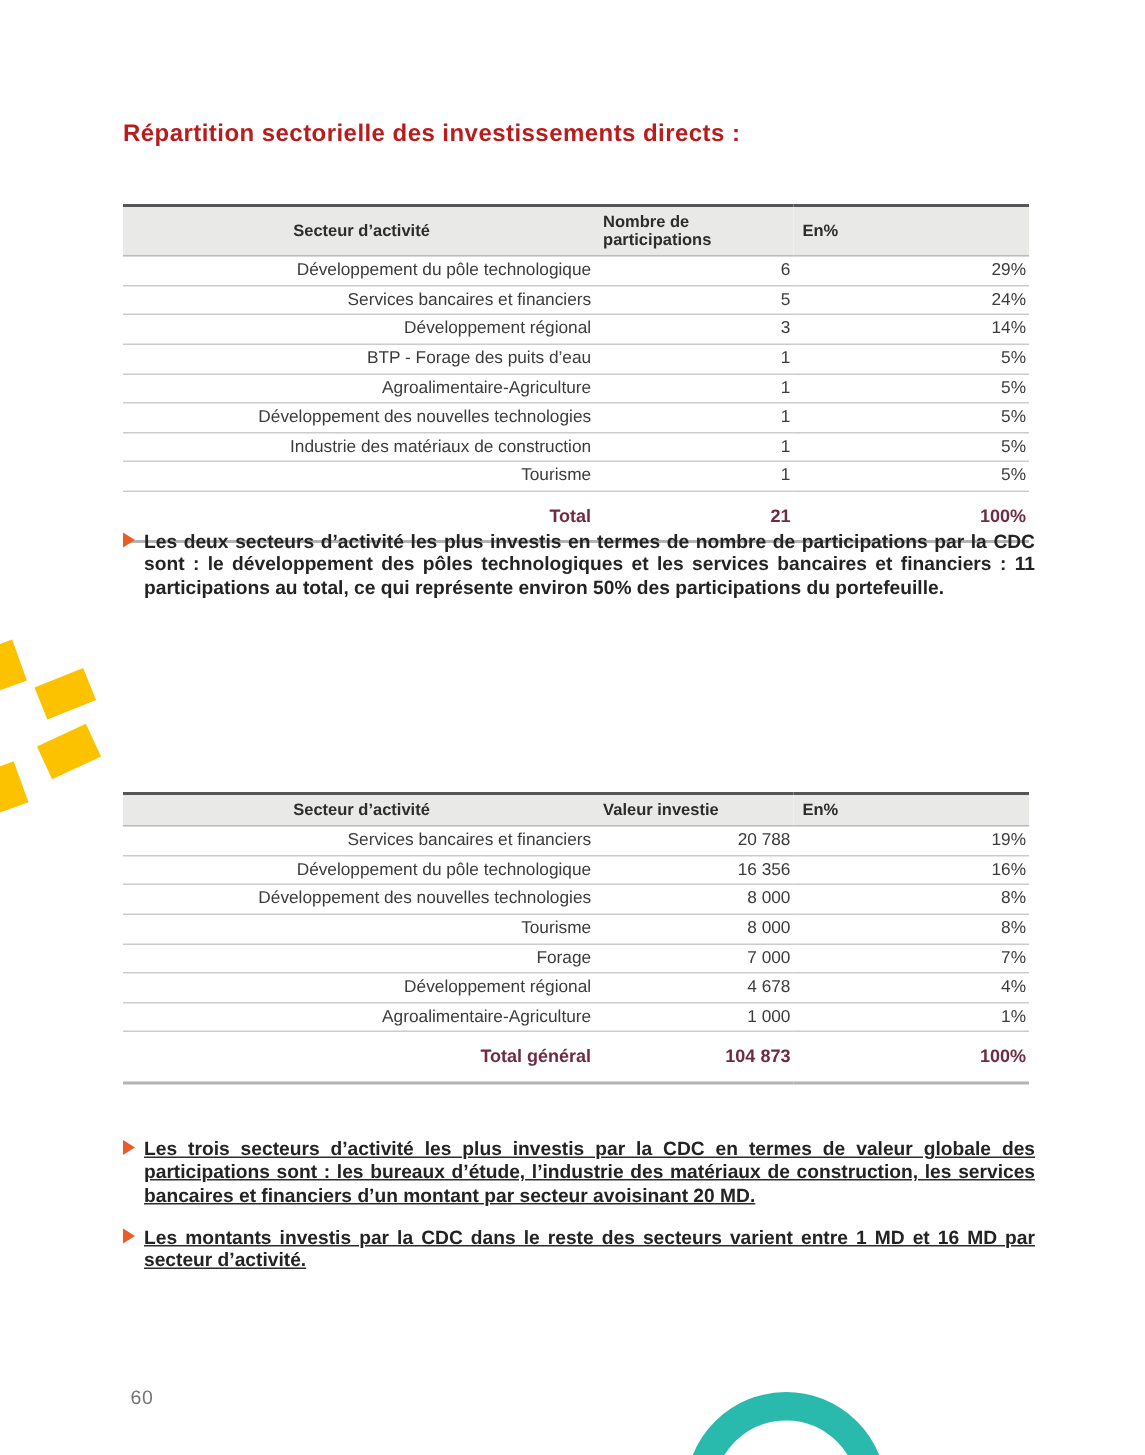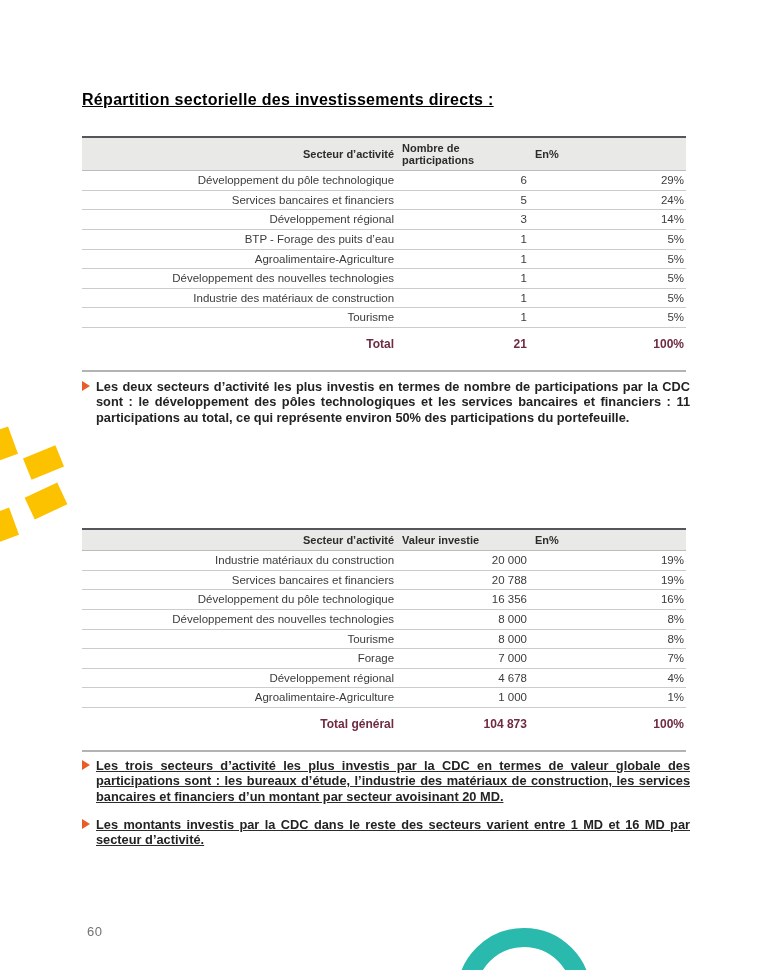--- a/index.html
+++ b/index.html
@@ -2,47 +2,47 @@
 <html><head>
 <meta charset="utf-8">
 <style>
   html,body{margin:0;padding:0;background:#ffffff;}
   .page{
     position:relative;width:763px;height:970px;overflow:hidden;background:#ffffff;
     font-family:"Liberation Sans",sans-serif;color:#2c2c2c;
   }
   
   .doc-title{
-    position:absolute;left:82px;top:80px;width:620px;
-    font-size:16px;font-weight:bold;color:#000000;letter-spacing:.3px;text-decoration:underline;
+    position:absolute;left:82px;top:70px;width:620px;
+    font-size:16px;font-weight:bold;color:#b91c1c;letter-spacing:.3px;
   }
   
   .tbl-wrap{position:absolute;left:82px;width:604px;}
   .tbl-wrap.t1{top:136px;}
   .tbl-wrap.t2{top:528px;}
   table{border-collapse:collapse;width:100%;table-layout:fixed;}
   col.c1{width:52%;} col.c2{width:22%;} col.c3{width:26%;}
   thead th{
     background:#e9e9e7;border-top:2px solid #55565a;border-bottom:1px solid #bcbcbc;
-    font-size:11px;font-weight:bold;color:#2c2c2c;text-align:right;
+    font-size:11px;font-weight:bold;color:#2c2c2c;text-align:center;
     padding:4px 2px 4px 6px;
   }
   thead th.num{text-align:left;}
   tbody td{
     font-size:11.5px;color:#3b3b3b;border-bottom:1px solid #cccccc;
     padding:3px 2px 3px 6px;line-height:1.1;text-align:right;
   }
   td.num,th.num{text-align:right;}
   tr.total td{
     color:#6f2b40;font-weight:bold;font-size:12px;border-bottom:2px solid #b3b3b3;
-    padding-top:10px;padding-bottom:19px;
+    padding-top:10px;padding-bottom:9px;
   }
   
   .bullets{position:absolute;left:82px;width:608px;}
-  .bullets.top{top:379px;}
+  .bullets.top{top:353px;}
   .bullets.bottom{top:758px;text-decoration:underline;}
   .bullet{position:relative;padding-left:14px;margin-bottom:13px;}
   .bullet .arrow{
     position:absolute;left:0;top:2px;width:0;height:0;
     border-left:8px solid #e95c28;border-top:5px solid transparent;border-bottom:5px solid transparent;
   }
   .bullet .btext{
     display:block;font-size:12.8px;font-weight:bold;color:#232323;
     line-height:1.2;text-align:justify;
   }
@@ -153,25 +153,20 @@
         </colgroup>
       <thead>
         <tr>
           <th>Secteur d’activité</th>
           <th class="num">Valeur investie</th>
           <th class="num">En%</th>
         </tr>
       </thead>
       <tbody>
           <tr>
-            <td>Industrie matériaux du construction</td>
-            <td class="num">20 000</td>
-            <td class="num">19%</td>
-          </tr>
-          <tr>
             <td>Services bancaires et financiers</td>
             <td class="num">20 788</td>
             <td class="num">19%</td>
           </tr>
           <tr>
             <td>Développement du pôle technologique</td>
             <td class="num">16 356</td>
             <td class="num">16%</td>
           </tr>
           <tr>

